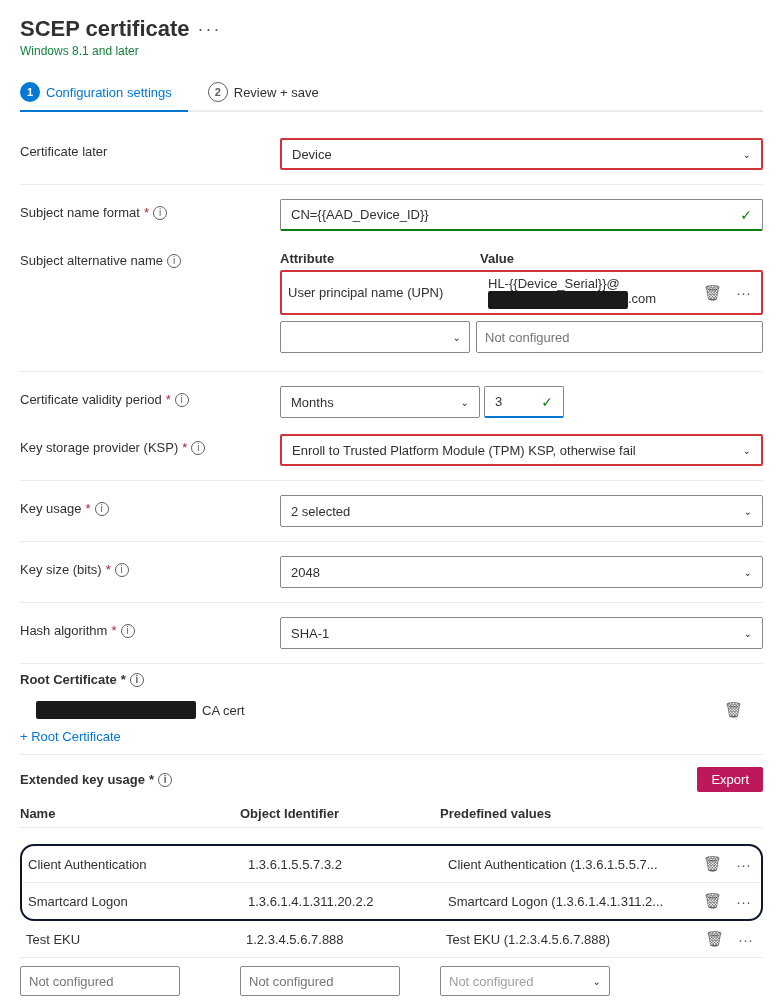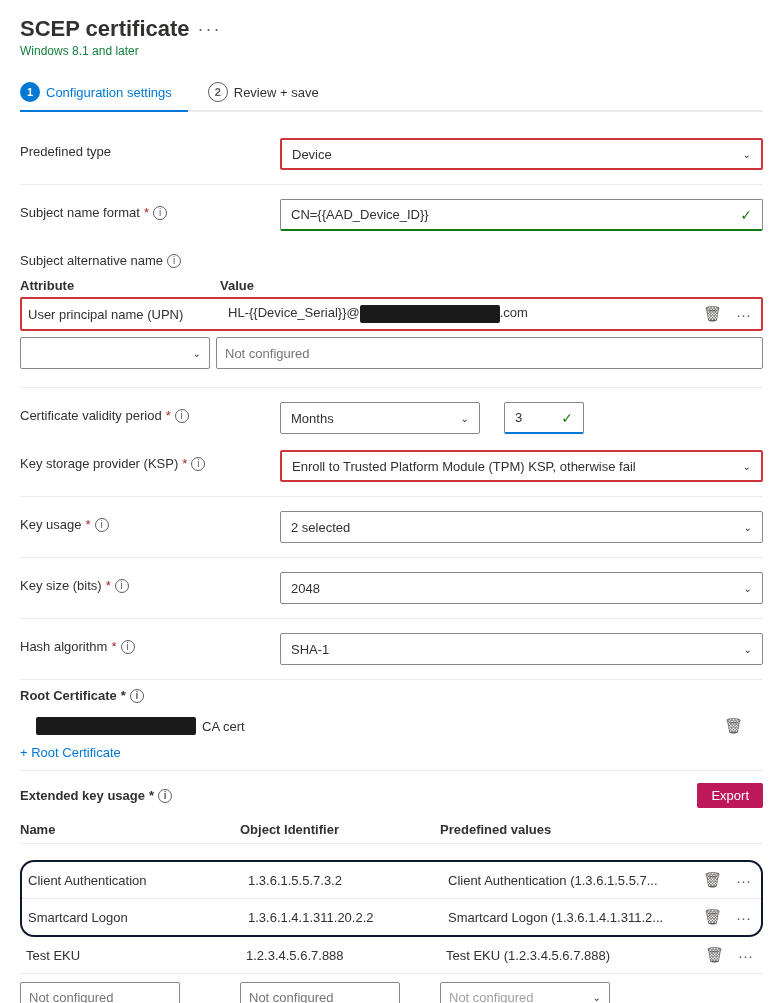--- a/index.html
+++ b/index.html
@@ -201,21 +201,21 @@
       flex: 1;
       border: 1px solid #8a8886;
       border-radius: 2px;
       padding: 5px 8px;
       font-size: 13px;
       color: #a19f9d;
       height: 32px;
     }
     .validity-row {
       display: flex;
-      gap: 24px;
+      gap: 4px;
       align-items: center;
     }
     .validity-dropdown {
       display: flex;
       align-items: center;
       justify-content: space-between;
       border: 1px solid #8a8886;
       border-radius: 2px;
       padding: 5px 10px;
       background: #fff;
@@ -367,21 +367,21 @@
   <div class="tab" style="display:flex;align-items:center;gap:6px;margin-left:20px;">
     <span class="tab-circle outline">2</span>
     <span>Review + save</span>
   </div>
 </div>
 
 <div class="form-section">
 
   <div class="form-row">
     <div class="form-label">
-      <span>Predefined type</span>
+      <span>Certificate later</span>
     </div>
     <div class="form-control">
       <div class="dropdown red-outline">
         <span>Device</span>
         <span class="dropdown-chevron">⌄</span>
       </div>
     </div>
   </div>
 
   <hr class="section-divider">
@@ -393,21 +393,21 @@
       <span class="info-icon">i</span>
     </div>
     <div class="form-control">
       <div class="dropdown" style="border-bottom:2px solid #107c10;">
         <span>CN={{AAD_Device_ID}}</span>
         <span class="dropdown-check">✓</span>
       </div>
     </div>
   </div>
 
-  <div class="form-row" style="flex-direction:column; align-items:flex-start;">
+  <div class="form-row" style="flex-direction:row; align-items:flex-start;">
     <div class="form-label" style="padding-bottom:6px;">
       <span>Subject alternative name</span>
       <span class="info-icon">i</span>
     </div>
     <div style="width:100%; padding-left:0;">
       <div class="san-table-header">
         <div class="san-col-attr">Attribute</div>
         <div class="san-col-val">Value</div>
       </div>
 

